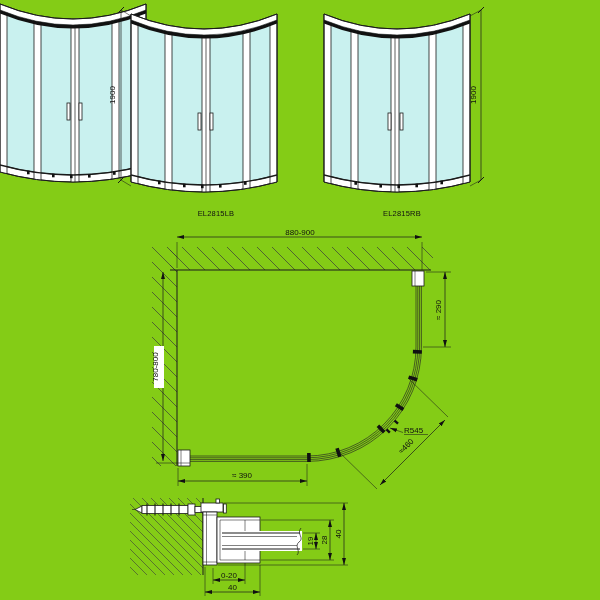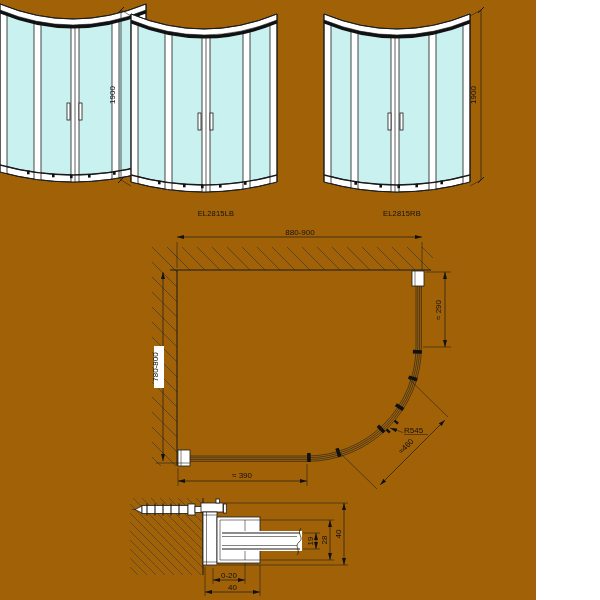--- a/index.html
+++ b/index.html
@@ -1,16 +1,16 @@
 <!DOCTYPE html>
 <html><head>
 <meta charset="utf-8">
 <style>
   html,body{margin:0;padding:0;background:#ffffff;}
-  #stage{position:relative;width:536px;height:600px;background:#a16207;overflow:hidden;
+  #stage{position:relative;width:600px;height:600px;background:#84cc16;overflow:hidden;
          font-family:"Liberation Sans",sans-serif;}
   svg{position:absolute;left:0;top:0;}
   .ln{stroke:#1a1a1a;fill:none;}
   .w1{stroke-width:1;}
   .w07{stroke-width:.7;}
   .wh{fill:#ffffff;stroke:#1a1a1a;stroke-width:.8;}
   .blk{fill:#111111;stroke:none;}
   .dim{font-family:"Liberation Sans",sans-serif;font-size:8px;fill:#111;}
   .lbl{font-family:"Liberation Sans",sans-serif;font-size:7.5px;fill:#111;letter-spacing:.2px;}
   .dline{stroke:#1a1a1a;stroke-width:.7;fill:none;}

